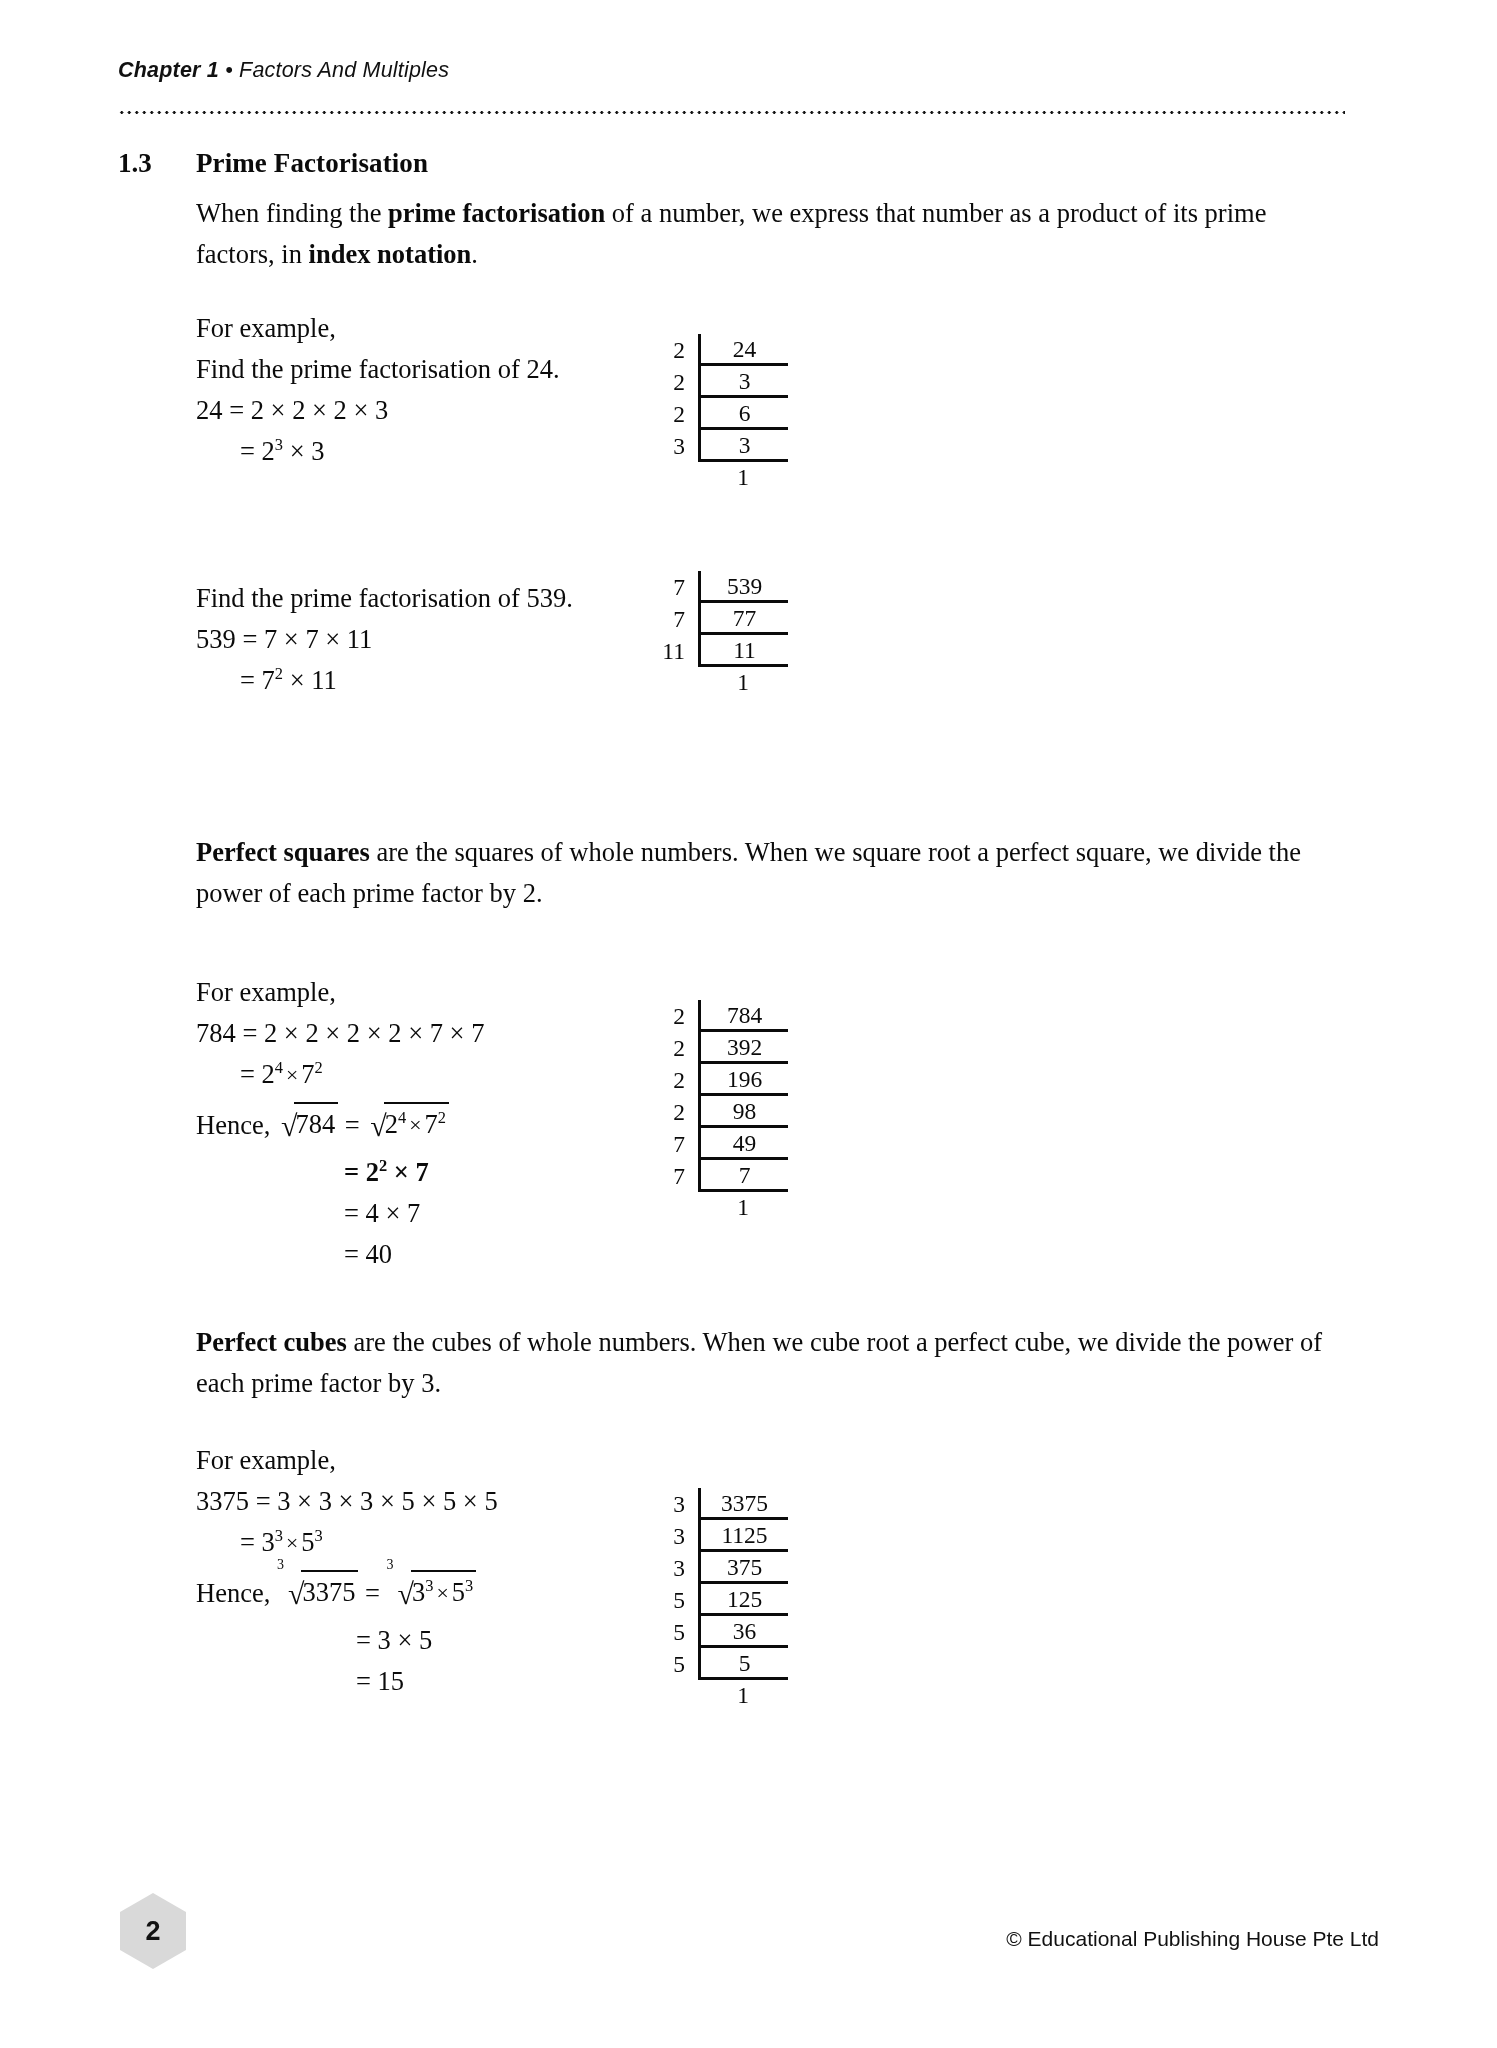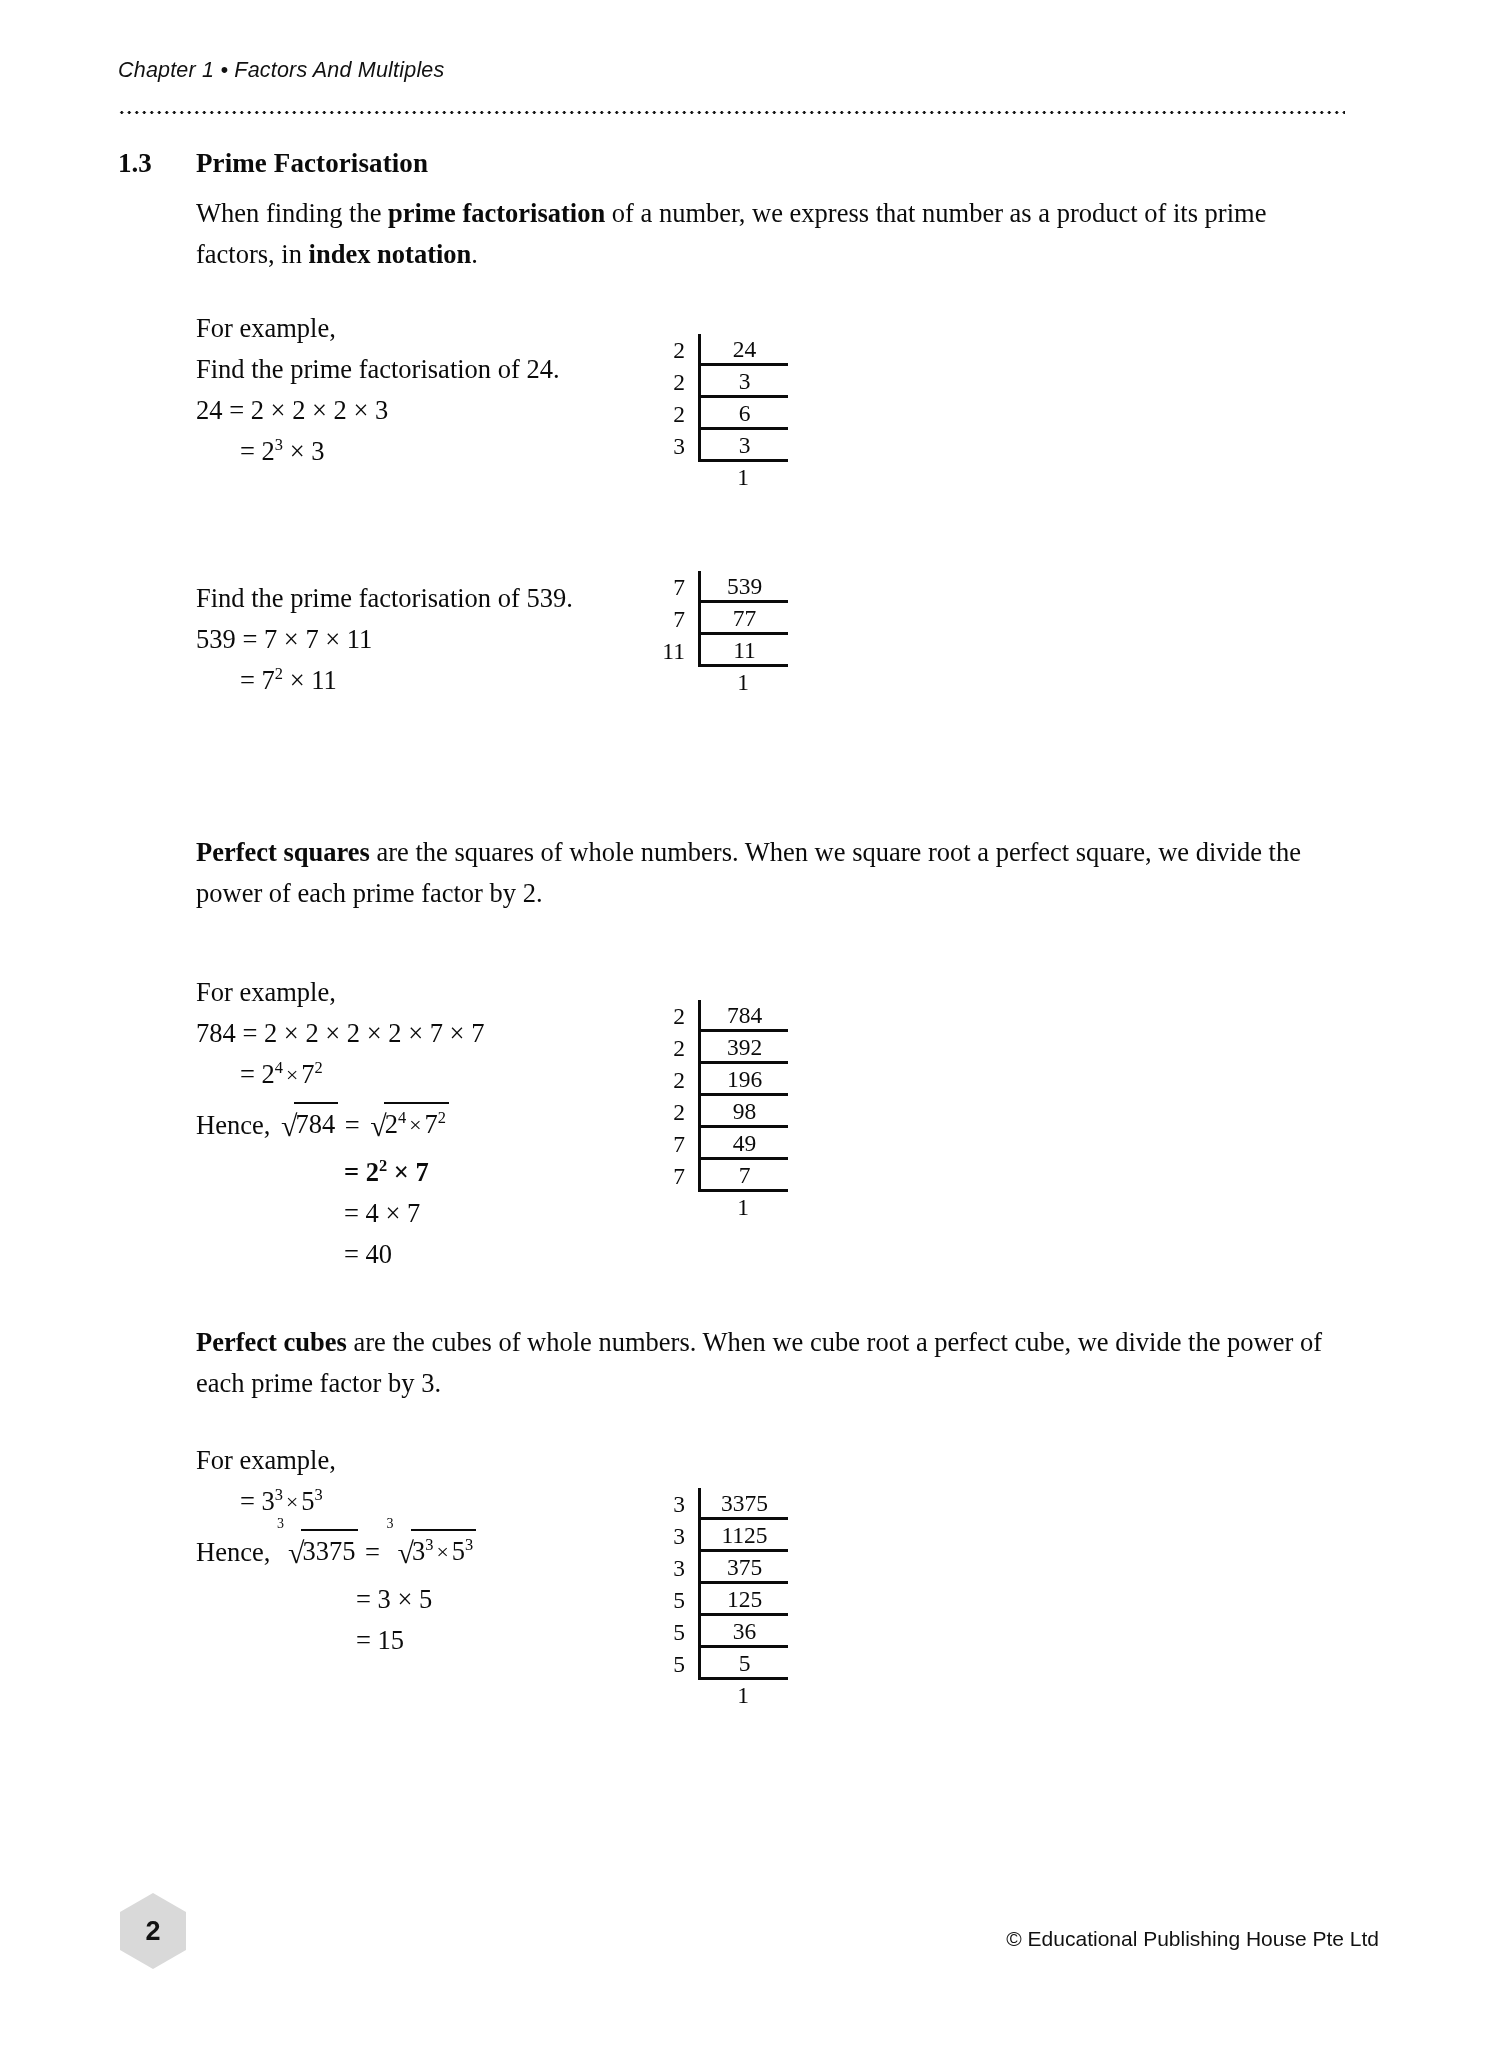--- a/index.html
+++ b/index.html
@@ -30,21 +30,21 @@
     width: 1265px;
   }
   .run-head-text {
     font-family: "Liberation Sans", "DejaVu Sans", sans-serif;
     font-style: italic;
     font-size: 21.5px;
     letter-spacing: .2px;
     color: #111;
     white-space: nowrap;
   }
-  .run-head-text b { font-weight: 400; }
+  .run-head-text b { font-weight: 700; }
   .dotted-rule {
     position: absolute;
     left: 118px;
     top: 110px;
     width: 1227px;
     height: 5px;
     background-image: radial-gradient(circle, #111 1.35px, rgba(0,0,0,0) 1.6px);
     background-size: 7.5px 5px;
     background-repeat: repeat-x;
     background-position: 0 center;
@@ -356,20 +356,24 @@
 
   <div class="section" style="top:1322px;">
     <div class="body-block">
       <b>Perfect cubes</b><span> are the cubes of whole numbers. When we cube root a perfect cube, we divide the power of each prime factor by 3.</span>
     </div>
   </div>
 
   <div class="example" style="position:absolute; left:118px; top:1440px; width:1230px;">
     <div class="ex-lines">
       <div class="ex-line ind1">For example,</div>
+      <div class="ex-line ind1">
+        <span>3375 =</span>
+        <span>3 × 3 × 3 × 5 × 5 × 5</span>
+      </div>
       <div class="ex-line ind2">
         <span>=</span>
         <span>3</span><sup>3</sup><span class="times">×</span><span>5</span><sup>3</sup>
       </div>
       <div class="ex-line ind1" style="padding-top:6px;">
         <span>Hence,</span>
         <span class="rad cube"><span class="rad-idx">3</span><span class="rad-glyph">√</span><span class="rad-body">3375</span></span>
         <span>=</span>
         <span class="rad cube"><span class="rad-idx">3</span><span class="rad-glyph">√</span><span class="rad-body"><span>3</span><sup>3</sup><span class="times">×</span><span>5</span><sup>3</sup></span></span>
       </div>

